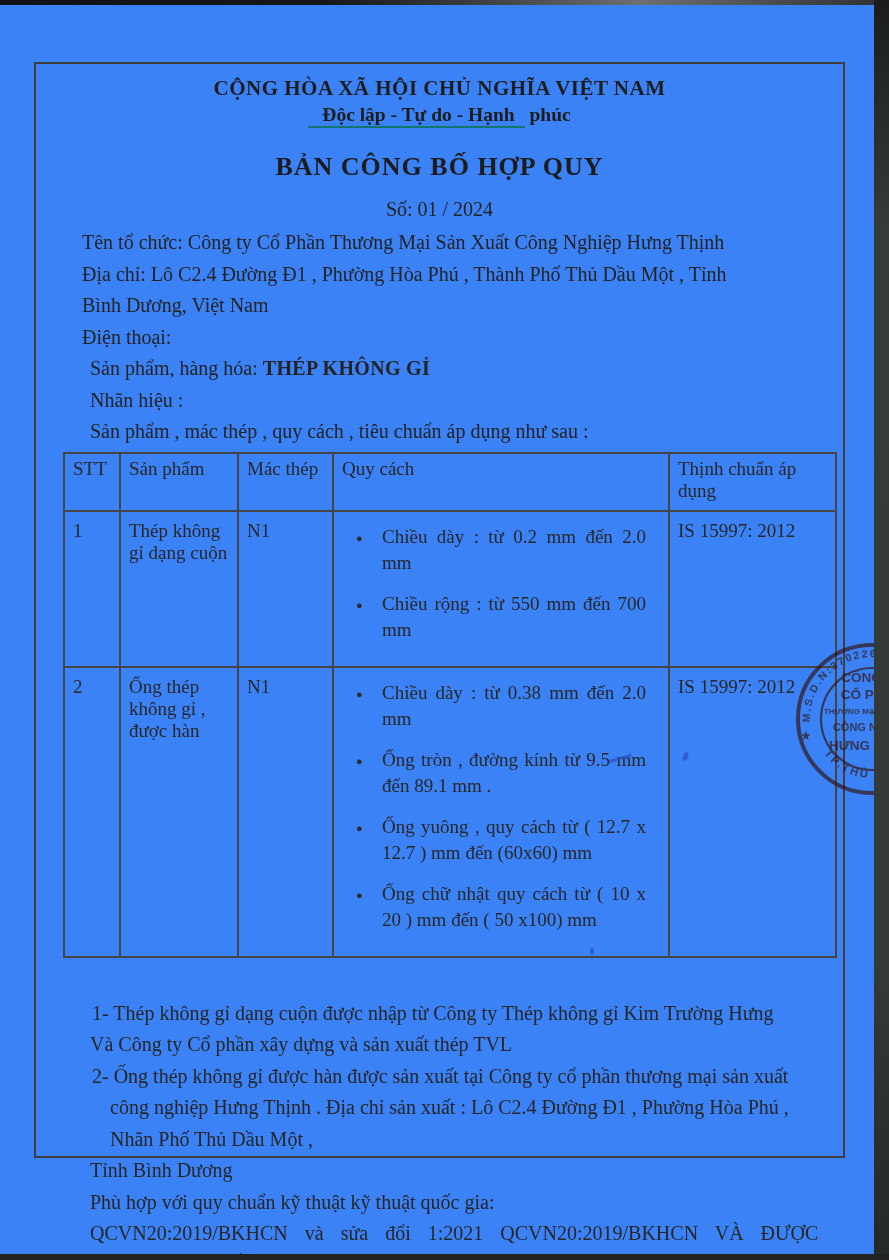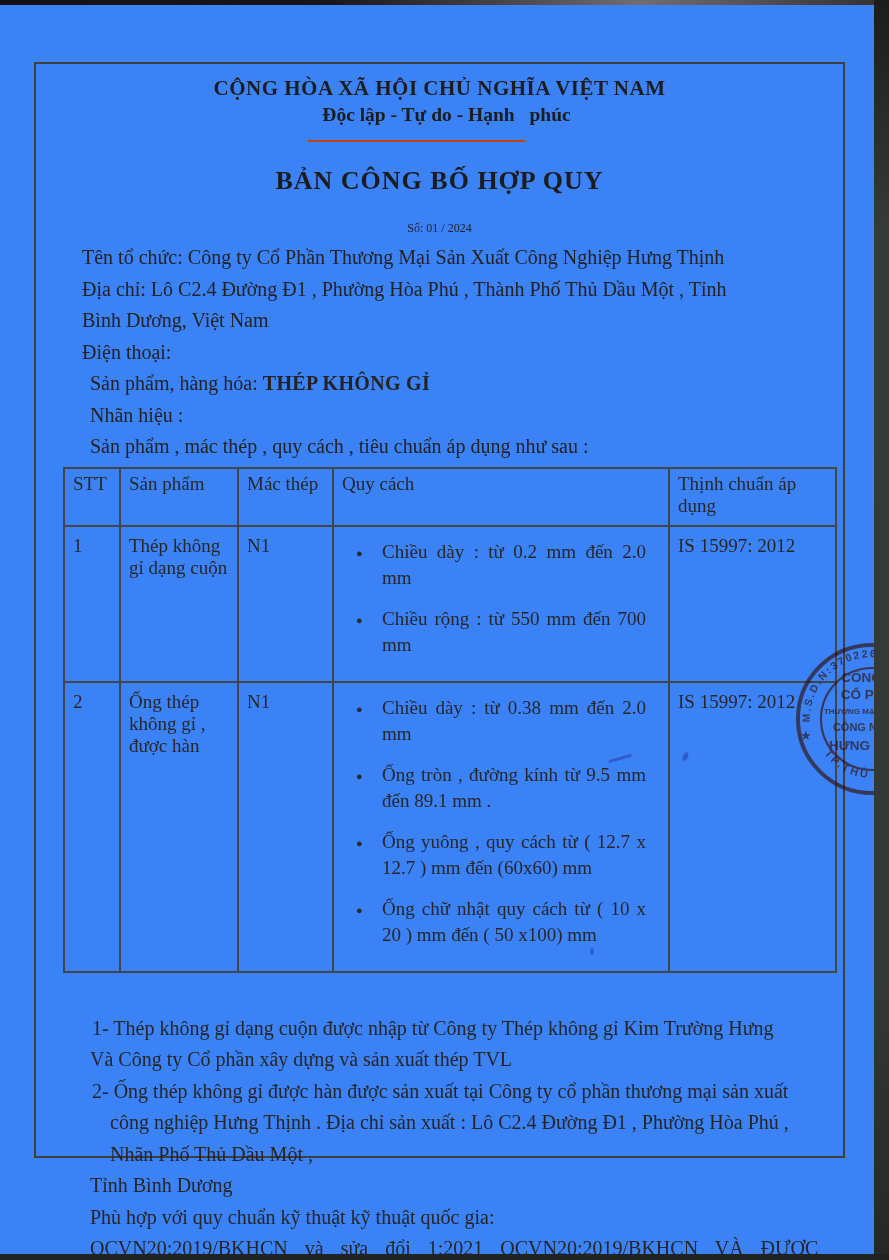--- a/index.html
+++ b/index.html
@@ -19,23 +19,23 @@
     background:linear-gradient(180deg,#1a1d1c 0%,#353b39 18%,#333937 78%,#242827 100%);}
   .scan-bottom{position:absolute;left:0;bottom:0;width:100%;height:6px;background:#212423;z-index:9;}
 
   .frame{
     position:absolute;left:34px;top:62px;width:811px;height:1096px;
     border:2px solid #3e3e3e;box-sizing:border-box;background:transparent;
   }
 
   .nat-title{margin-top:12px;text-align:center;font-weight:bold;font-size:21px;letter-spacing:.5px;color:#1d1d1d;}
   .motto{margin-top:3px;text-align:center;font-weight:bold;font-size:19.5px;color:#1d1d1d;}
-  .motto .underlined{display:inline-block;border-bottom:2px solid #c2410c;padding:0 10px 14px 14px;}
+  .motto .underlined{display:inline-block;border-bottom:2px solid #0f766e;padding:0 10px 0 14px;}
   .doc-title{margin:24px 0 0 0;text-align:center;font-weight:bold;font-size:26px;letter-spacing:1px;color:#1c1c1c;}
-  .doc-number{margin-top:25px;text-align:center;font-size:12px;}
+  .doc-number{margin-top:16px;text-align:center;font-size:20px;}
 
   .info{margin-top:6px;padding:0 36px 0 46px;font-size:20px;line-height:31.5px;}
   .info .line{white-space:nowrap;}
   .info .sub{padding-left:8px;}
   .product-value{font-weight:bold;letter-spacing:.3px;}
 
   table.spec{
     border-collapse:collapse;margin:4px 0 0 27px;table-layout:fixed;width:772px;
     font-size:19px;color:#272727;
   }

